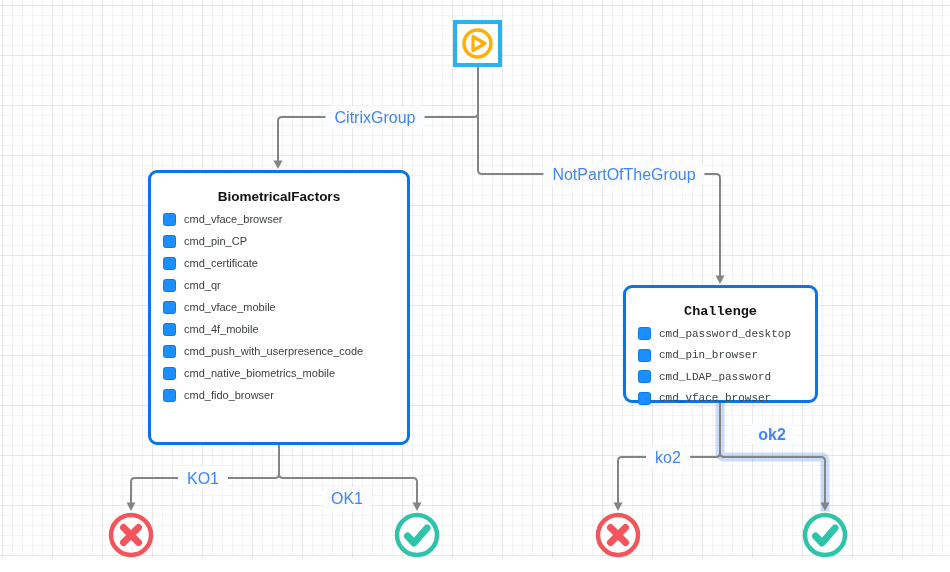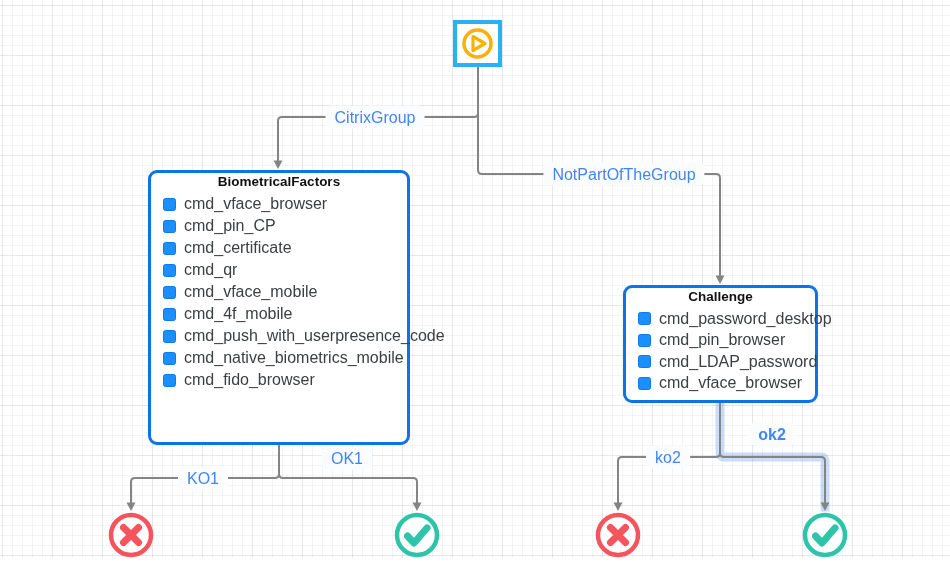--- a/index.html
+++ b/index.html
@@ -35,29 +35,29 @@
     position:absolute;left:453px;top:20px;width:49px;height:47px;
     box-sizing:border-box;border:4px solid #29b2f1;background:#ffffff;
     display:flex;align-items:center;justify-content:center;
   }
 
   .node-box{
     position:absolute;box-sizing:border-box;
     border:3px solid #0b74e8;border-radius:9px;background:#ffffff;
   }
   .node-bio{left:148px;top:170px;width:262px;height:275px;}
-  .node-challenge{left:623px;top:285px;width:195px;height:118px;}
+  .node-challenge{left:623px;top:285px;width:195px;height:118px;font-family:Liberation Mono, monospace;}
   .node-title{
     text-align:center;font-weight:bold;font-size:13.5px;color:#111111;
-    padding-top:0;line-height:17px;
+    padding-top:15px;line-height:17px;
   }
   .node-items{list-style:none;margin:3px 0 0 0;padding:0 0 0 12px;}
   .node-items li{
     display:flex;align-items:center;height:22px;
-    font-size:16px;color:#3c4043;white-space:nowrap;
+    font-size:11px;color:#3c4043;white-space:nowrap;
   }
   .node-challenge .node-items li{height:21.5px;}
   .cmd-sq{
     width:13px;height:13px;flex:none;margin-right:8px;
     background:#1b8fff;border:1px solid #0c7ae8;border-radius:2.5px;box-sizing:border-box;
   }
 
   .terminal{position:absolute;width:50px;height:50px;}
 </style>
 </head>
@@ -167,21 +167,21 @@
       <li>
           <span class="cmd-sq"></span>
           <span>cmd_vface_browser</span>
         </li>
     </ul>
   </div>
 
   <div class="edge-label" style="left:375px;top:117px;">CitrixGroup</div>
   <div class="edge-label" style="left:624px;top:174px;">NotPartOfTheGroup</div>
   <div class="edge-label" style="left:203px;top:478px;">KO1</div>
-  <div class="edge-label" style="left:347px;top:458px;">OK1</div>
+  <div class="edge-label" style="left:347px;top:498px;">OK1</div>
   <div class="edge-label" style="left:668px;top:457px;">ko2</div>
   <div class="edge-label" style="left:772px;top:434px;font-weight:bold;">ok2</div>
 
   <div class="terminal" style="left:106px;top:510px;">
     <svg width="50" height="50" viewBox="0 0 50 50">
       <circle cx="25" cy="25" r="20" fill="#ffffff" stroke="#f4545c" stroke-width="4.5"></circle>
       <path d="M17.5 17.5 L32.5 32.5 M32.5 17.5 L17.5 32.5" stroke="#f4545c" stroke-width="7" stroke-linecap="round" fill="none"></path>
     </svg>
   </div>
   <div class="terminal" style="left:392px;top:510px;">

